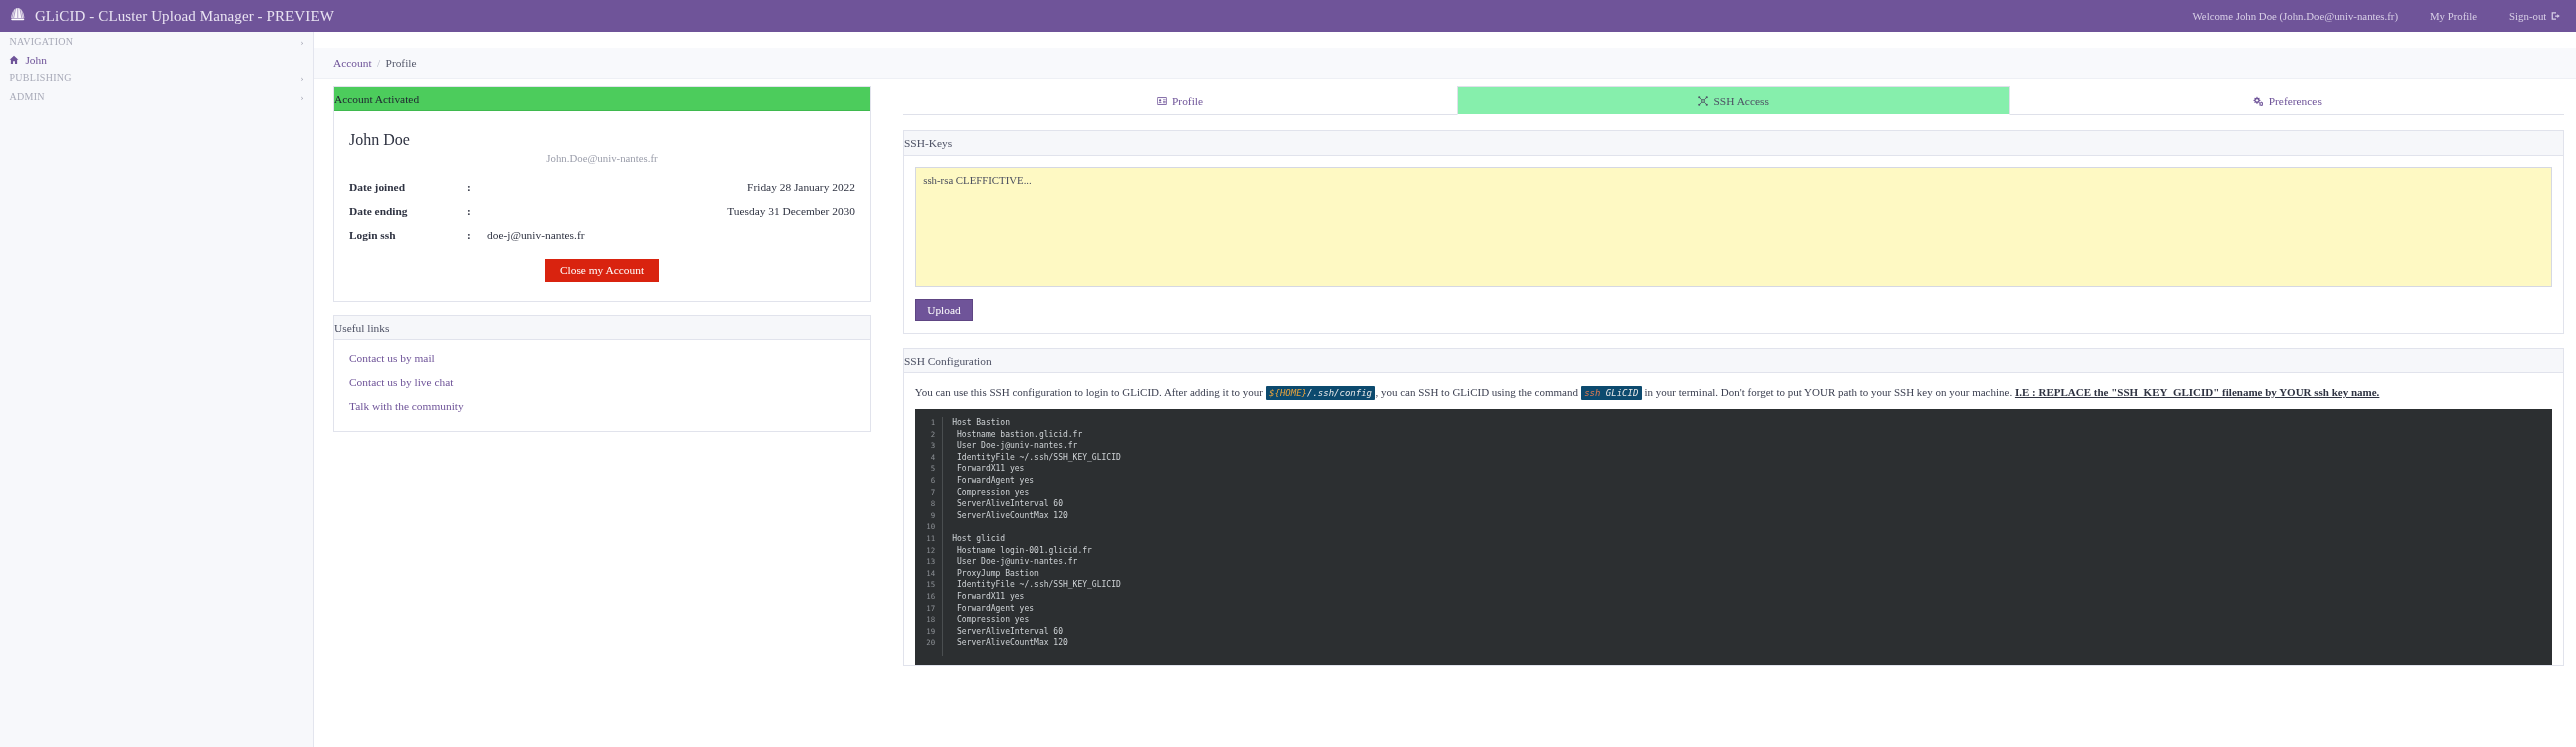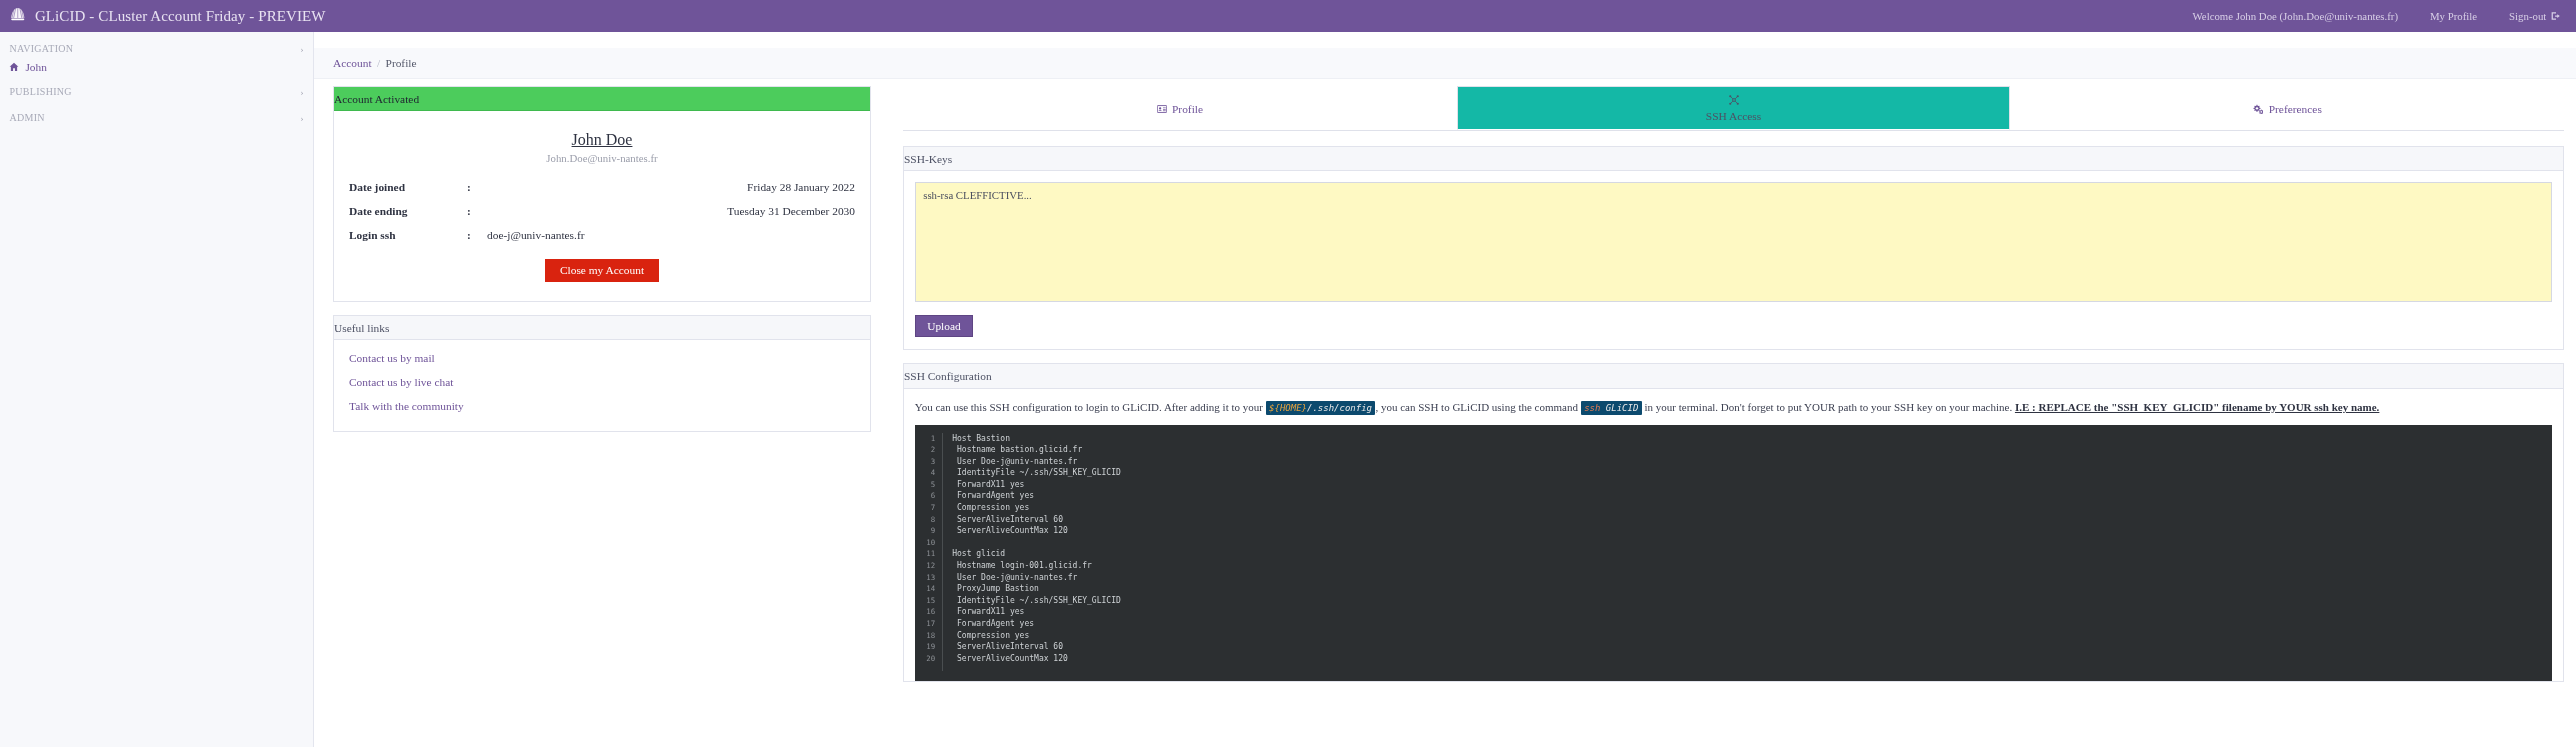--- a/index.html
+++ b/index.html
@@ -41,21 +41,21 @@
   
   .sidebar {
     position: absolute; top: 32px; left: 0;
     width: 314px; height: 716px;
     background: #f7f8fb;
     border-right: 0.7px solid #e3e5ee;
   }
   .nav-section {
     display: flex; align-items: center; justify-content: space-between;
     padding: 4px 9.4px 4px 9.4px;
-    color: #a8aab8; font-size: 10px; letter-spacing: 0.3px; margin-top: 7px;
+    color: #a8aab8; font-size: 10px; letter-spacing: 0.3px;
   }
   .nav-section .chev { color: #9a9cab; font-size: 8.8px; }
   .nav-item {
     display: flex; align-items: center; gap: 6px;
     padding: 2.7px 9.4px;
     color: #6f5499; font-size: 11.4px;
     text-decoration: none;
   }
   .home-icon { width: 10px; height: 10px; display: block; }
 
@@ -91,21 +91,21 @@
     border-bottom: 0.7px solid #e1e3ec;
     font-size: 11.4px; color: #4d5164;
     padding: 6px 0 5.4px 0;
   }
   .panel-head.green {
     background: #4ccc5c; border-bottom: 0.7px solid #3fb94e;
     color: #1f2330;
   }
   .panel-body { padding: 12px 15px 15px 15px; }
 
-  .profile-name { text-align: center; font-size: 16px; color: #2f3342; margin: 8px 0 2.7px 0; text-decoration: underline; }
+  .profile-name { text-align: left; font-size: 16px; color: #2f3342; margin: 8px 0 2.7px 0; }
   .profile-mail { text-align: center; font-size: 10.8px; color: #9b9eab; margin-bottom: 17.5px; }
 
   .info-row { display: flex; align-items: baseline; margin: 0 0 12px 0; }
   .info-label { width: 118px; flex: 0 0 118px; font-weight: bold; font-size: 11.4px; color: #2f3342; }
   .info-colon { width: 20px; flex: 0 0 20px; font-weight: bold; font-size: 11.4px; color: #2f3342; }
   .info-value { flex: 1 1 auto; font-size: 11.4px; color: #2f3342; }
   .info-value.right { text-align: right; }
   .info-value.left { text-align: left; }
 
   .btn-close {
@@ -127,24 +127,23 @@
   .tab {
     flex: 1 1 0; text-align: center;
     padding: 8px 0 7.4px 0;
     font-size: 11.4px; color: #6f5499;
     display: flex; align-items: center; justify-content: center; gap: 5.4px;
     cursor: pointer;
     border: 0.7px solid transparent; border-bottom: none;
     background: transparent;
   }
   .tab.active {
-    color: #4d5164; background: #14b8a6;
+    color: #4d5164; background: #86efac;
     border: 0.7px solid #dfe1ea; border-bottom: 0.7px solid #ffffff;
     margin-bottom: -0.7px;
-    flex-direction: column;
   }
   .tab svg { display: block; }
 
   .keys-panel { margin-top: 15px; }
   .keys-body { padding: 10.8px 10.8px 12px 10.8px; }
   .key-area {
     width: 100%; height: 120px;
     border: 0.7px solid #d5d8e2;
     resize: none;
     font-family: "Liberation Serif", serif;
@@ -207,21 +206,21 @@
       <g fill="#ffffff">
         <path d="M16 2 C10 2 5 9 4 20 L28 20 C27 9 22 2 16 2 Z" opacity="0.95"></path>
         <path d="M16 2 L16 20" stroke="#6f5499" stroke-width="1"></path>
         <path d="M12 3 L8.5 20" stroke="#6f5499" stroke-width="1" fill="none"></path>
         <path d="M20 3 L23.5 20" stroke="#6f5499" stroke-width="1" fill="none"></path>
         <path d="M8.5 6 L5.5 20" stroke="#6f5499" stroke-width="1" fill="none"></path>
         <path d="M23.5 6 L26.5 20" stroke="#6f5499" stroke-width="1" fill="none"></path>
         <rect x="4" y="21" width="24" height="3" rx="1.5"></rect>
       </g>
     </svg>
-    <span class="brand-title">GLiCID - CLuster Account Friday - PREVIEW</span>
+    <span class="brand-title">GLiCID - CLuster Upload Manager - PREVIEW</span>
   </div>
   <div class="topbar-right">
     <span>Welcome John Doe (John.Doe@univ-nantes.fr)</span>
     <a href="#">My Profile</a>
     <span class="signout-wrap">
       <span>Sign-out</span>
       <svg class="signout-icon" viewBox="0 0 16 16">
         <path d="M1 2 L8 2 L8 4 L3 4 L3 12 L8 12 L8 14 L1 14 Z" fill="#d8cfe7"></path>
         <path d="M10 5 L14 8 L10 11 L10 9 L6.5 9 L6.5 7 L10 7 Z" fill="#d8cfe7"></path>
       </svg>

